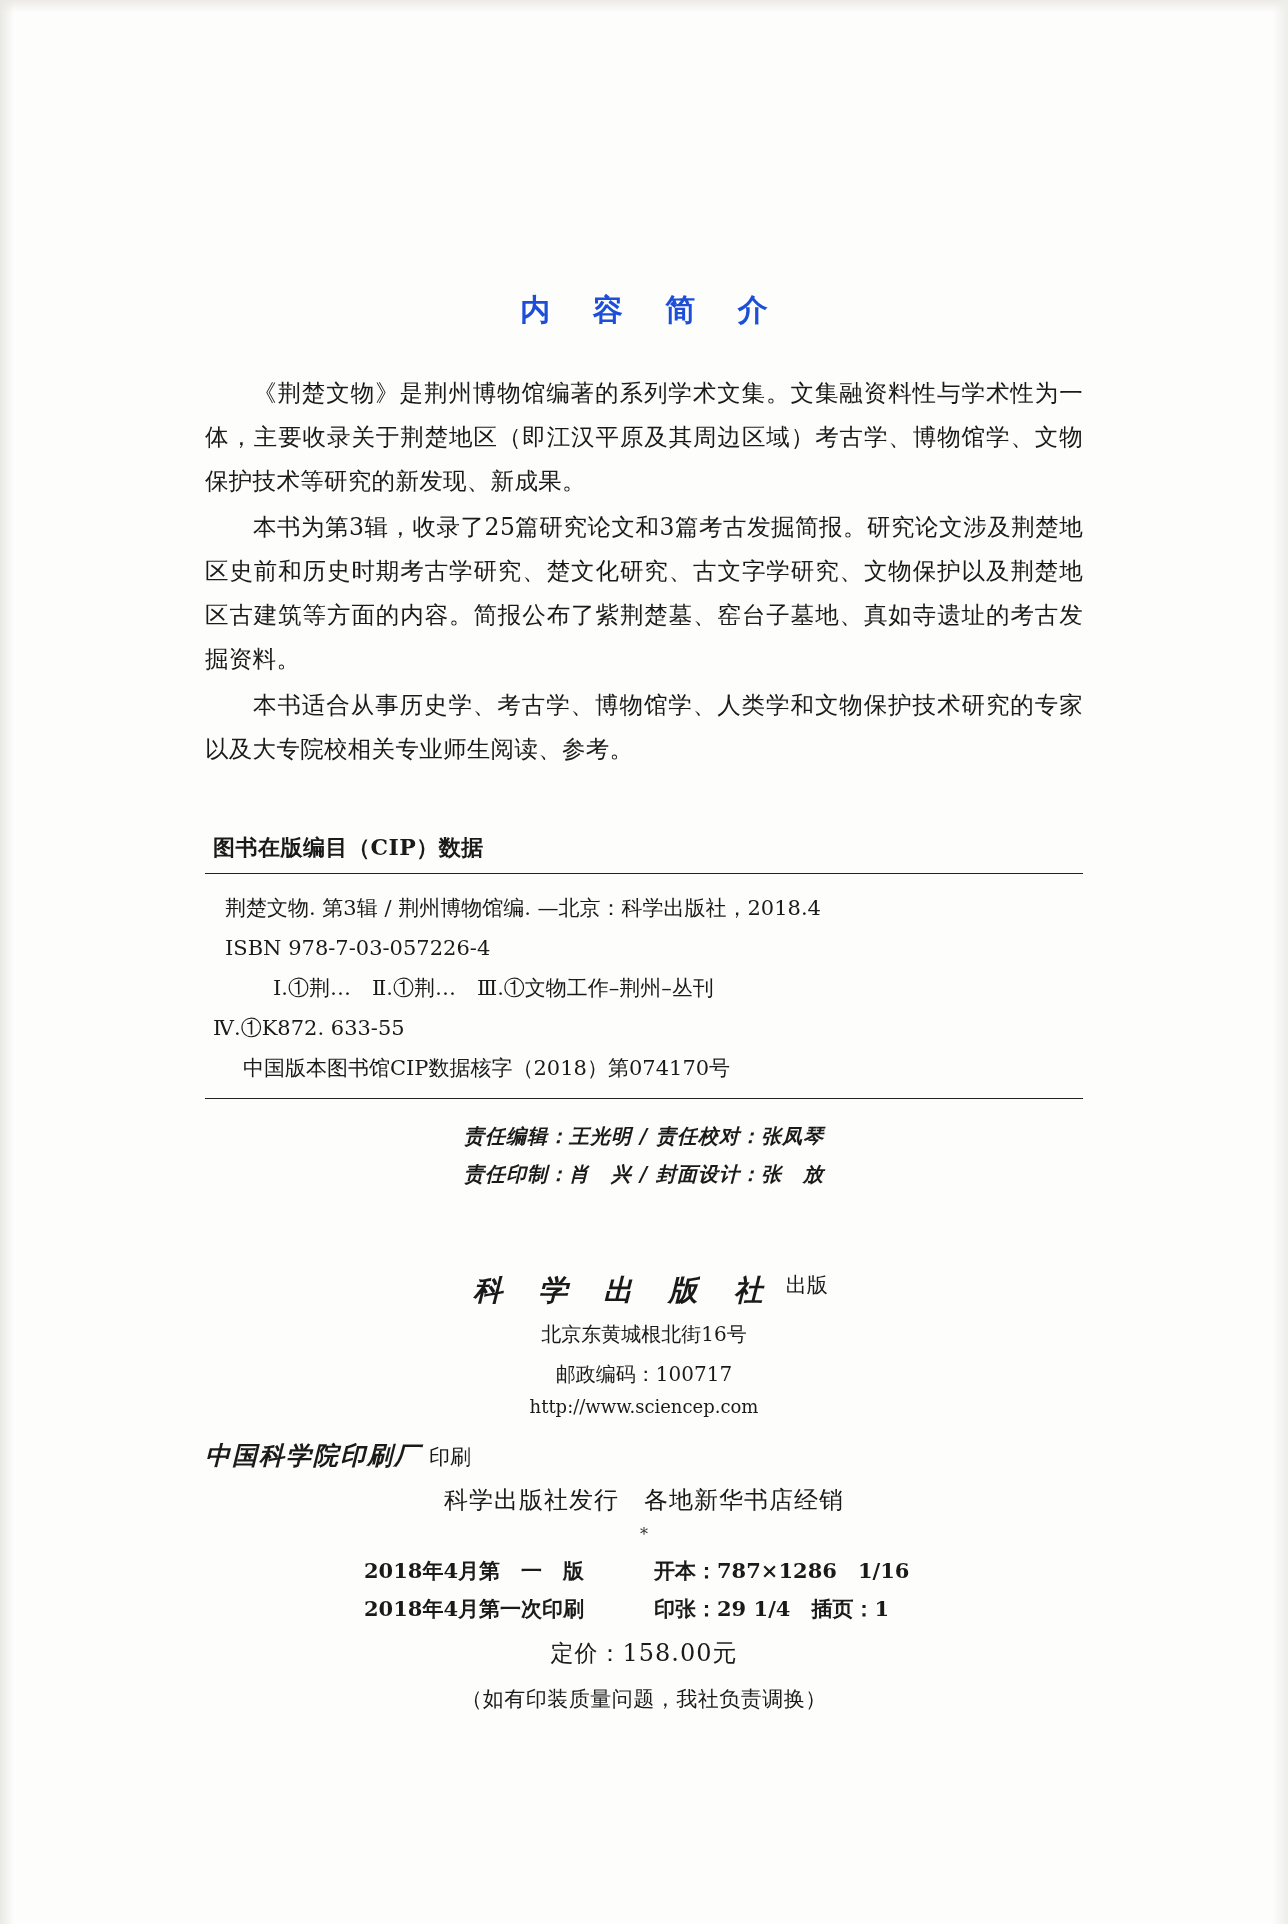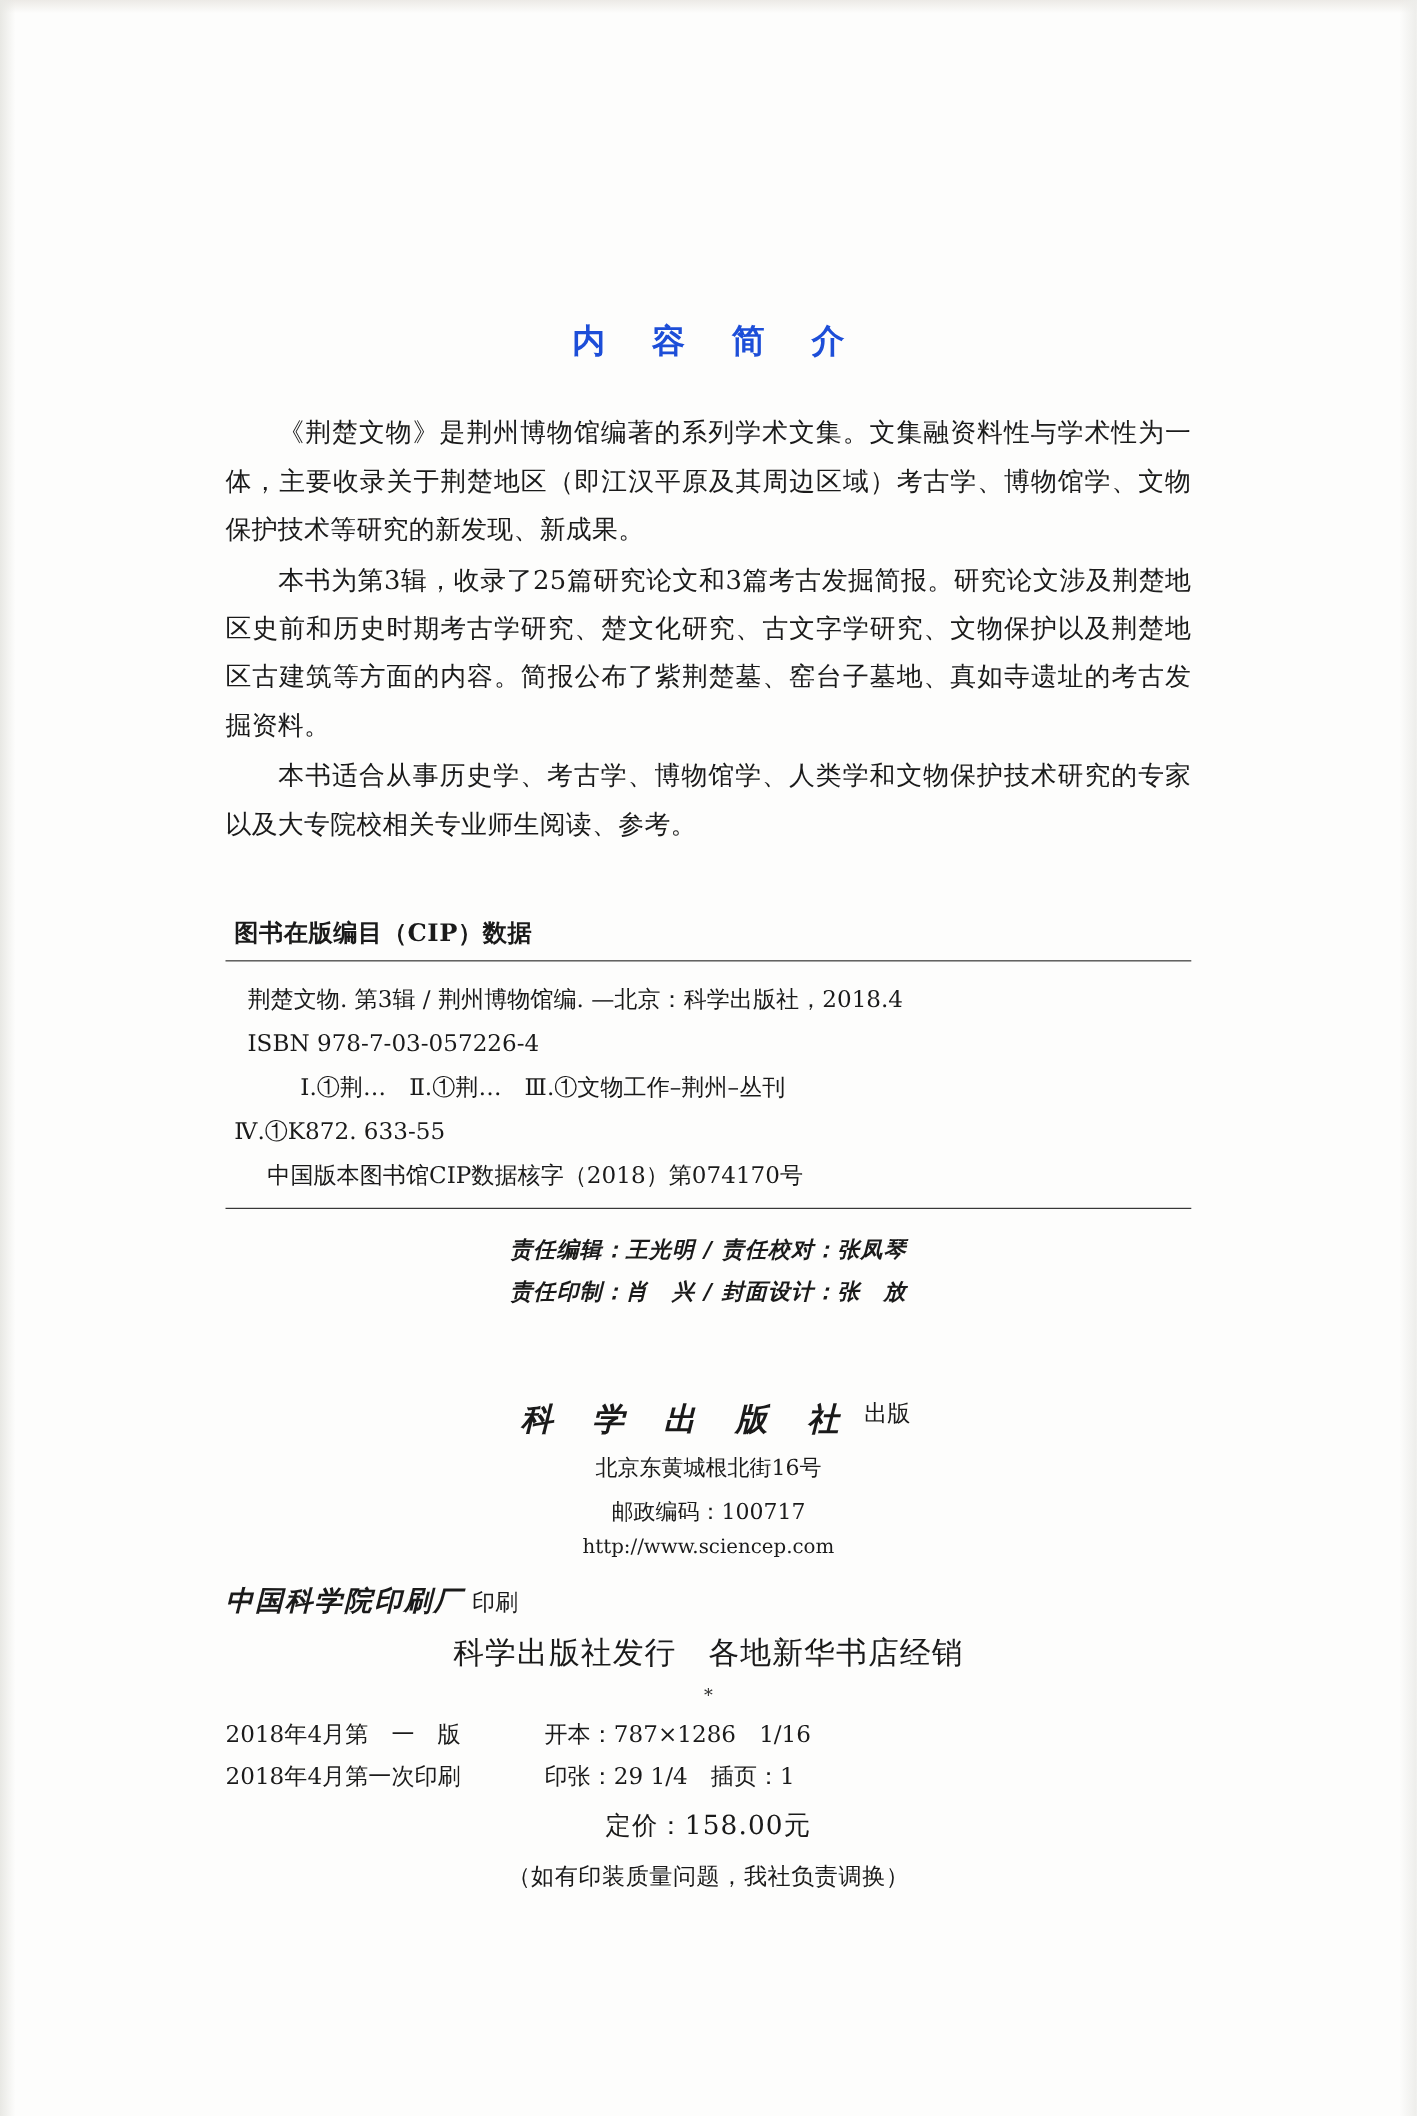--- a/index.html
+++ b/index.html
@@ -150,41 +150,42 @@
   }
   .printer-name {
     font-size: 25px;
     font-weight: 700;
     font-style: italic;
     letter-spacing: 2px;
   }
   .printer-suffix { font-size: 21px; }
   .distrib {
     margin-top: 12px;
-    font-size: 28px;
+    font-size: 24px;
     letter-spacing: 1px;
   }
   .star {
     margin-top: 10px;
     font-size: 16px;
     line-height: 18px;
     color: #333;
   }
 
   
   .imprint {
     margin-top: 8px;
     font-size: 21px;
     line-height: 38px;
     text-align: center;
   }
   .imprint .two-col {
     display: flex;
-    justify-content: flex-start;
+    justify-content: center;
     gap: 40px;
+    font-weight: bold;
   }
   .imprint .col-l { width: 250px; text-align: left; }
   .imprint .col-r { width: 270px; text-align: left; }
   .price {
     margin-top: 6px;
     font-size: 23px;
     font-weight: 400;
     letter-spacing: 1px;
   }
   .price .amount { font-size: 24px; }

